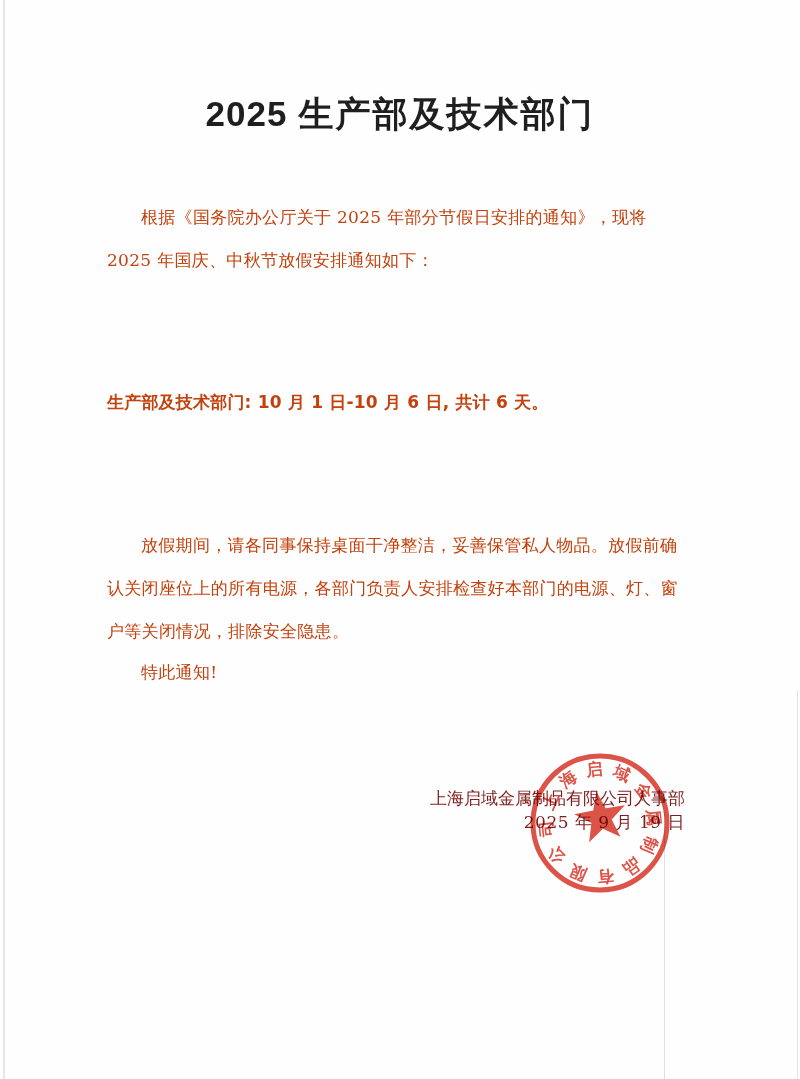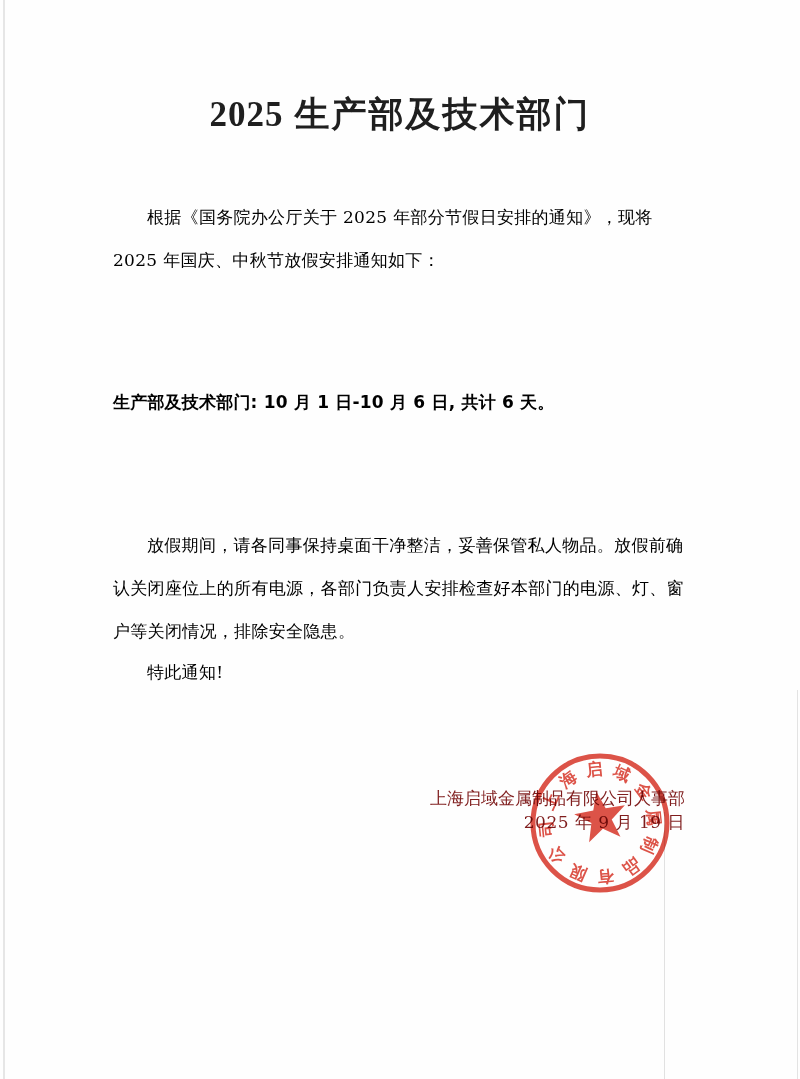--- a/index.html
+++ b/index.html
@@ -34,38 +34,38 @@
 
   .title {
     position: absolute; left: 0; top: 92px;
     width: 800px;
     text-align: center;
     font-size: 35px; line-height: 44px;
     color: #1f1f1f;
     white-space: nowrap;
   }
   .title-year {
-    font-family: Liberation Serif, serif;
+    font-family: Liberation Sans, sans-serif;
     font-weight: 900;
     letter-spacing: 1px;
     margin-right: 11px;
   }
   .title-cn {
     font-family: "DejaVu Serif", serif;
     font-weight: 700;
     letter-spacing: 2px;
   }
 
   .bodytext {
     position: absolute;
-    left: 113px; width: 574px;
+    left: 107px; width: 574px;
     font-size: 17px;
     line-height: 43px;
     letter-spacing: .3px;
-    color: #000000;
+    color: #c2410c;
   }
   .serifpara { font-family: "DejaVu Serif", serif; font-weight: 400; }
   .boldpara  { font-family: "DejaVu Sans", sans-serif; font-weight: 700; letter-spacing: .2px; }
   .indent { text-indent: 2em; }
 
   .p-intro    { top: 196px; }
   .p-office   { top: 297px; }
   .p-prod     { top: 381px; }
   .p-note     { top: 423px; }
   .p-reminder { top: 524px; }

